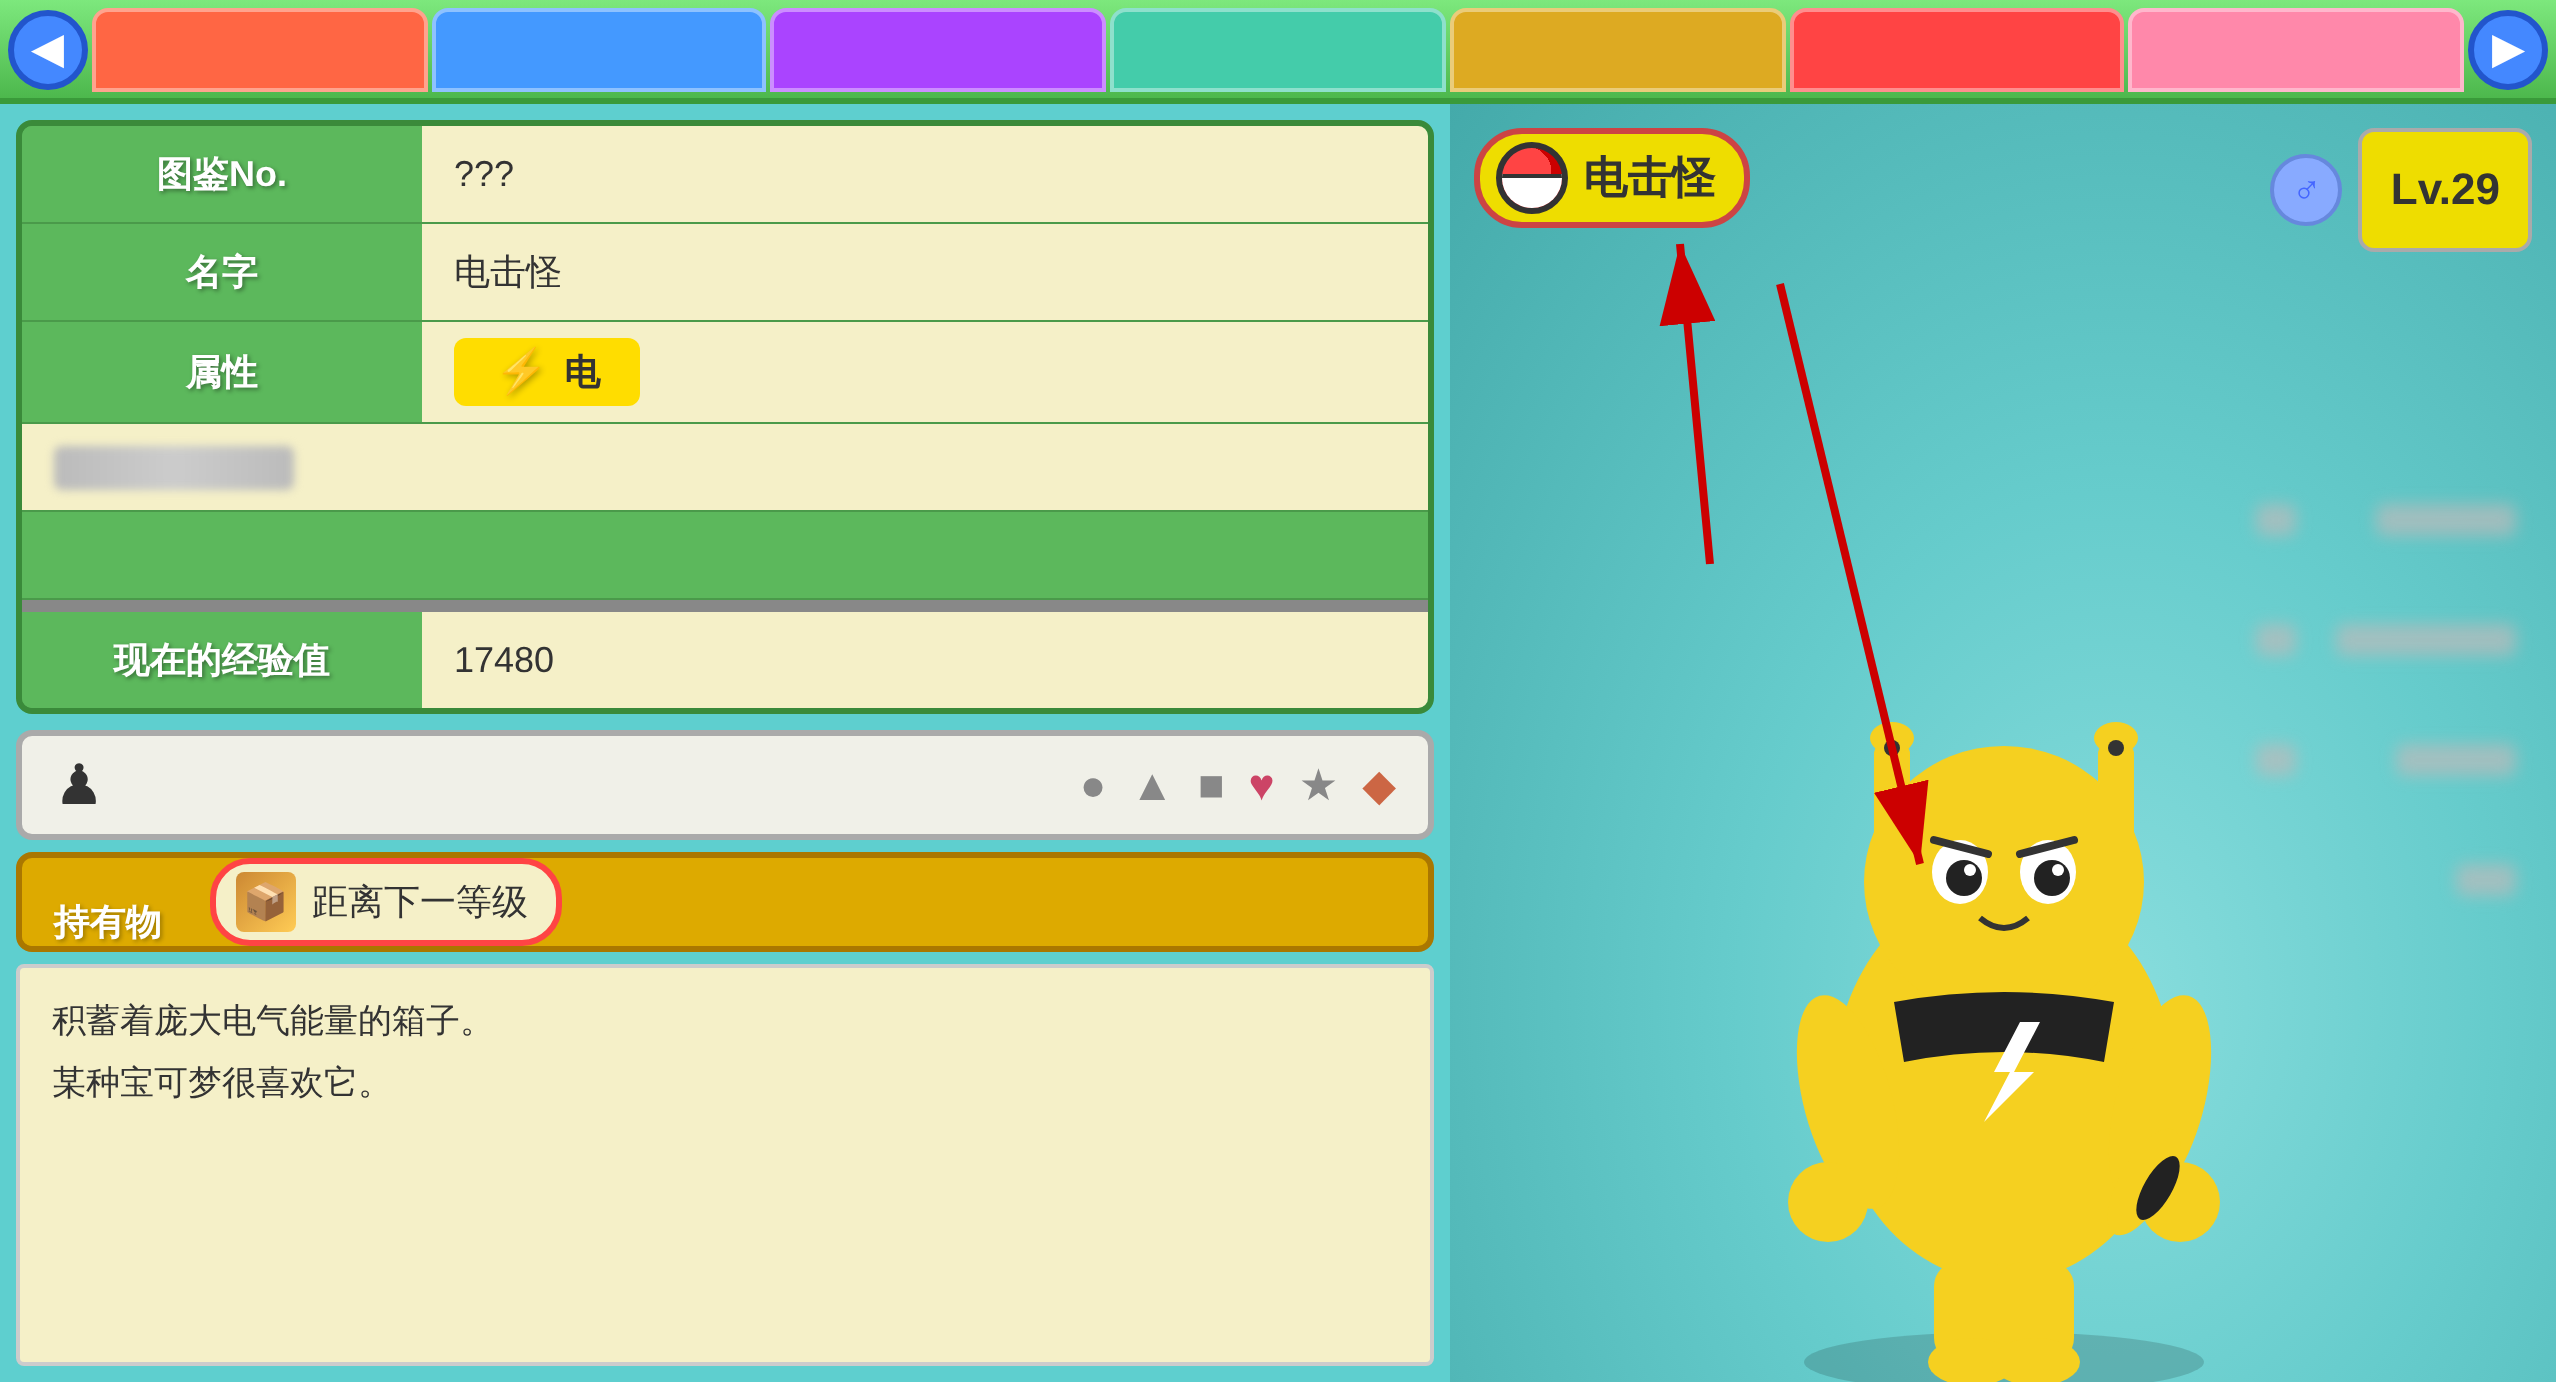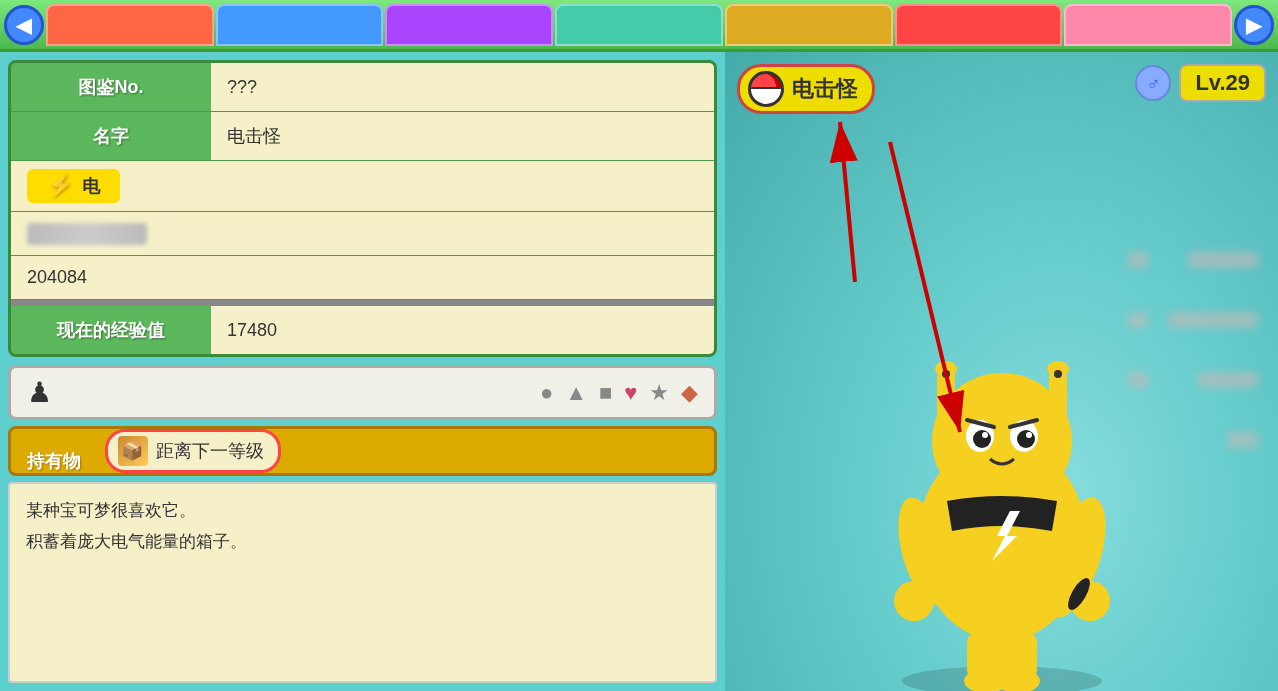--- a/index.html
+++ b/index.html
@@ -269,21 +269,21 @@
       border-radius: 50%;
       display: flex; align-items: center; justify-content: center;
       font-size: 20px; color: #4466ff;
       font-weight: bold;
       border: 2px solid #6688dd;
     }
     .level-badge {
       background: #eedd00;
       border: 2px solid #aaa;
       border-radius: 8px;
-      padding: 4px 14px;
+      padding: 16px 14px;
       font-size: 22px;
       font-weight: bold;
       color: #333;
     }
 
     
     .right-bg {
       position: absolute;
       inset: 0;
       background: radial-gradient(ellipse at 60% 70%, #88dddd 0%, #66cccc 40%, #44aaaa 100%);
@@ -330,36 +330,36 @@
         <div class="info-label">图鉴No.</div>
         <div class="info-value">???</div>
       </div>
 
       <div class="info-row">
         <div class="info-label">名字</div>
         <div class="info-value">电击怪</div>
       </div>
 
       <div class="info-row">
+        <div class="info-label">属性</div>
         <div class="info-value">
           <div class="type-badge">
             <span class="lightning">⚡</span>
             <span>电</span>
           </div>
         </div>
       </div>
 
       <div class="info-row">
         <div class="info-value">
           <div class="blur-bar"></div>
         </div>
       </div>
 
       <div class="info-row">
-        <div class="info-value">204084</div>
       </div>
 
       <div class="sep-row"></div>
 
       <div class="info-row">
         <div class="info-label">现在的经验值</div>
         <div class="info-value">17480</div>
       </div>
 
     </div>
@@ -380,22 +380,22 @@
       <div class="held-label">持有物</div>
       <div class="held-item-badge">
         <div class="item-icon">
           <span style="font-size:18px;">📦</span>
         </div>
         <span>距离下一等级</span>
       </div>
     </div>
 
     <div class="description">
+      <div>积蓄着庞大电气能量的箱子。</div>
       <div>某种宝可梦很喜欢它。</div>
-      <div>积蓄着庞大电气能量的箱子。</div>
     </div>
 
   </div>
 
   <div class="right-panel">
     <div class="right-bg"></div>
 
     <div class="pokemon-name-bar">
       <div class="pokeball-icon"></div>
       <span class="pokemon-name-text">电击怪</span>

